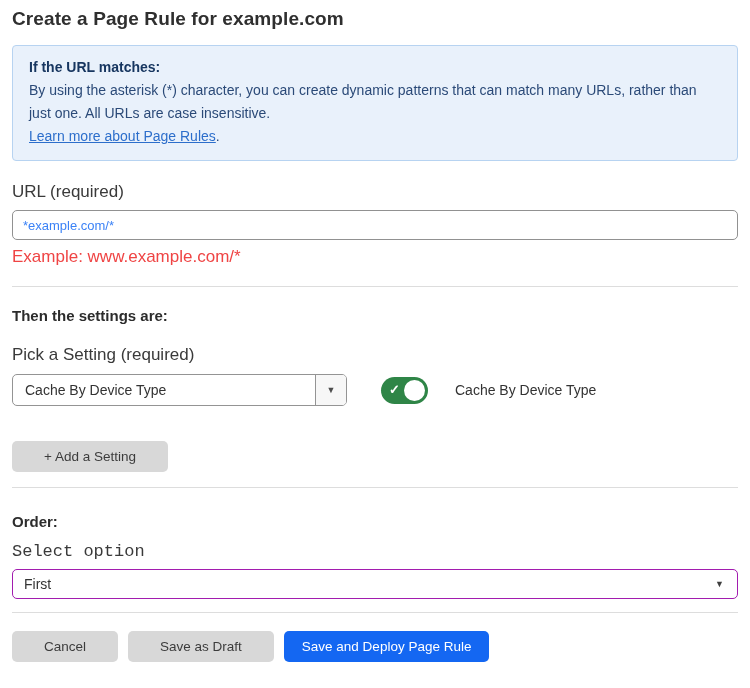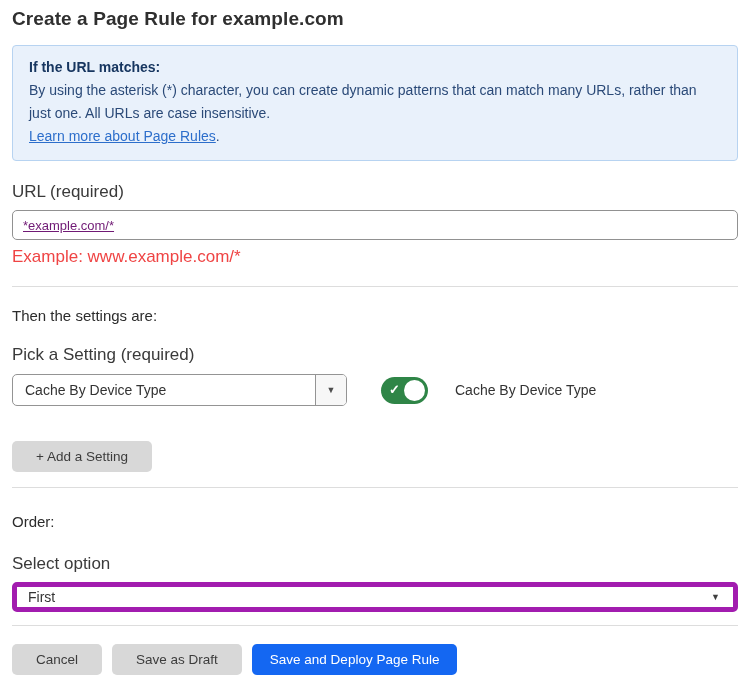--- a/index.html
+++ b/index.html
@@ -49,42 +49,41 @@
     font-size: 17px;
     color: #3a3a3a;
   }
   .text-input {
     width: 100%;
     height: 30px;
     border: 1px solid #919191;
     border-radius: 5px;
     padding: 0 10px;
     font-size: 13px;
-    color: #701a75;
+    color: #3b82f6;
     font-family: "Liberation Sans", sans-serif;
     background: #ffffff;
     outline: none;
-    text-decoration: underline;
   }
   .helper-text {
     margin-top: 7px;
     font-size: 17px;
     color: #ef4444;
   }
 
   .divider {
     border: none;
     border-top: 1px solid #dddddd;
     margin: 19px 0 0 0;
   }
 
   .section-heading {
     margin: 20px 0 0 0;
     font-size: 15px;
-    font-weight: normal;
+    font-weight: bold;
     color: #2c2c2c;
   }
   .section-heading.settings { margin-top: 20px; }
 
   .picker-label { }
 
   .setting-row {
     margin-top: 9px;
     display: flex;
     align-items: center;
@@ -155,48 +154,48 @@
     font-size: 14px;
     color: #333333;
     white-space: nowrap;
   }
 
   .btn {
     display: inline-flex;
     align-items: center;
     justify-content: center;
     height: 31px;
-    padding: 0 24px;
+    padding: 0 32px;
     border: none;
     border-radius: 5px;
     font-size: 13.5px;
     font-family: "Liberation Sans", sans-serif;
     cursor: pointer;
     white-space: nowrap;
   }
   .btn-gray {
     background: #d8d8d8;
     color: #3c3c3c;
   }
   .btn-blue {
     background: #1467f2;
     color: #ffffff;
     padding: 0 18px;
   }
   .add-setting-btn { margin-top: 35px; }
 
   .order-divider { margin-top: 15px; }
   .order-heading { margin-top: 25px; }
-  .order-label { margin-top: 24px; }
+  .order-label { margin-top: 12px; font-family: Liberation Mono, monospace; }
 
   .wide-select {
     position: relative;
     width: 100%;
     height: 30px;
-    border: 5px solid #a21caf;
+    border: 1px solid #a21caf;
     border-radius: 5px;
     background: #ffffff;
     display: flex;
     align-items: center;
     padding: 0 34px 0 11px;
     font-size: 14px;
     color: #333333;
     cursor: pointer;
   }
   .wide-select .arrow {

